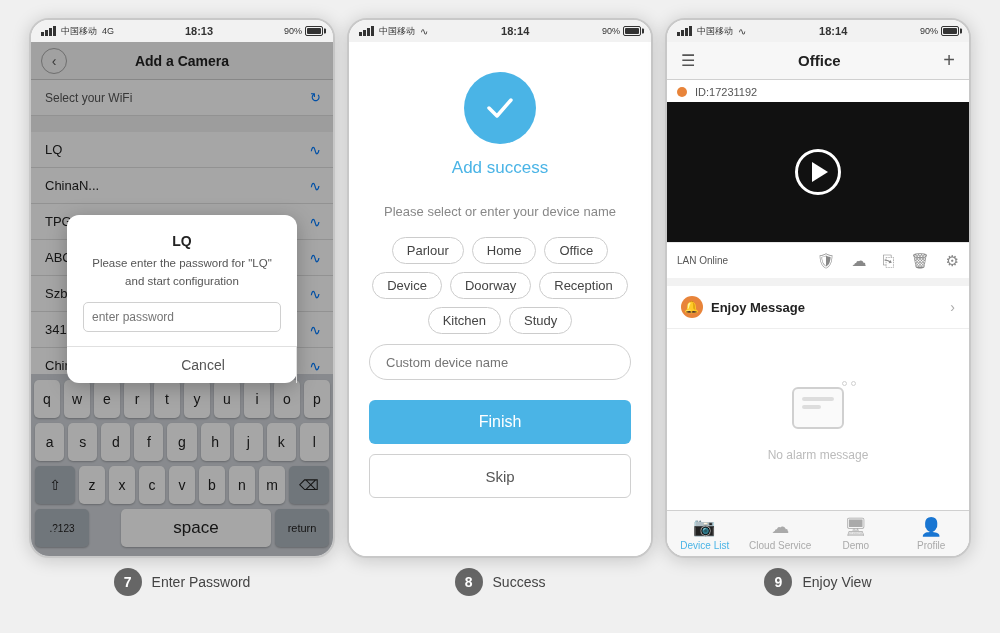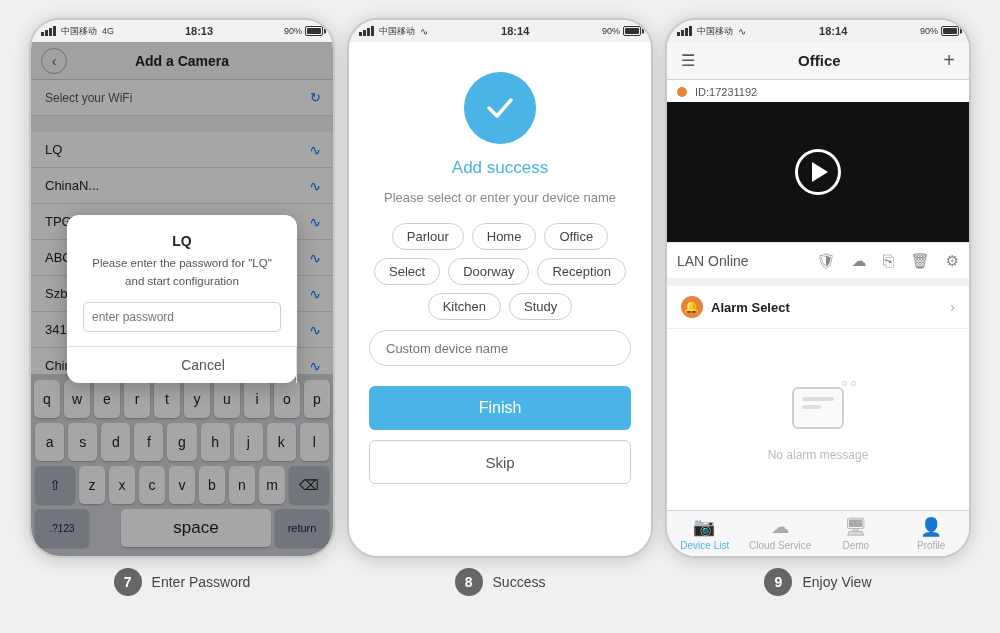--- a/index.html
+++ b/index.html
@@ -20,21 +20,21 @@
       flex-direction: row;
       gap: 12px;
       padding: 18px 20px 0 20px;
       justify-content: center;
     }
 
     .phone-frame {
       width: 306px;
       height: 540px;
       background: #fff;
-      border-radius: 31px;
+      border-radius: 20px;
       box-shadow: 0 2px 18px rgba(0,0,0,0.18);
       overflow: hidden;
       border: 2px solid #c8c8c8;
       display: flex;
       flex-direction: column;
       position: relative;
     }
 
     
     .status-bar {
@@ -230,21 +230,21 @@
       display: flex;
       align-items: center;
       justify-content: center;
       margin-bottom: 14px;
     }
     .success-circle svg { width: 38px; height: 38px; }
     .add-success-text {
       font-size: 17px;
       color: #4ab4e6;
       font-weight: 500;
-      margin-bottom: 12px;
+      margin-bottom: 26px;
     }
     .device-name-prompt {
       font-size: 13px;
       color: #888;
       text-align: center;
       margin-bottom: 18px;
       display: flex;
       align-items: center;
       gap: 8px;
     }
@@ -378,21 +378,21 @@
     .camera-status-bar {
       background: #fff;
       border-top: 1px solid #e8e8e8;
       height: 36px;
       display: flex;
       align-items: center;
       padding: 0 10px;
       gap: 0;
     }
     .camera-status-text {
-      font-size: 14px;
+      font-size: 10px;
       color: #555;
       flex: 1;
     }
     .camera-icons {
       display: flex;
       gap: 16px;
       align-items: center;
     }
     .cam-icon { font-size: 15px; color: #888; cursor: pointer; }
 
@@ -669,21 +669,21 @@
       <div class="device-name-prompt">
         <div class="line"></div>
         <span>Please select or enter your device name</span>
         <div class="line"></div>
       </div>
 
       <div class="name-chips">
         <div class="name-chip">Parlour</div>
         <div class="name-chip">Home</div>
         <div class="name-chip">Office</div>
-        <div class="name-chip">Select</div>
+        <div class="name-chip">Device</div>
         <div class="name-chip">Doorway</div>
         <div class="name-chip">Reception</div>
         <div class="name-chip">Kitchen</div>
         <div class="name-chip">Study</div>
       </div>
 
       <div class="custom-input-wrap">
         <input class="custom-input" type="text" placeholder="Custom device name" style="">
       </div>
 
@@ -738,21 +738,21 @@
             <span class="cam-icon">⎘</span>
             <span class="cam-icon">🗑</span>
             <span class="cam-icon">⚙</span>
           </div>
         </div>
       </div>
 
       <div class="alarm-section">
         <div class="alarm-header">
           <div class="alarm-icon-circle">🔔</div>
-          <span class="alarm-title">Alarm Select</span>
+          <span class="alarm-title">Enjoy Message</span>
           <span class="alarm-arrow">›</span>
         </div>
         <div class="alarm-empty">
           <div class="alarm-empty-icon">
             <div class="msg-box">
               <div class="msg-lines">
                 <div class="msg-line"></div>
                 <div class="msg-line short"></div>
               </div>
               <div class="dots-decor">

